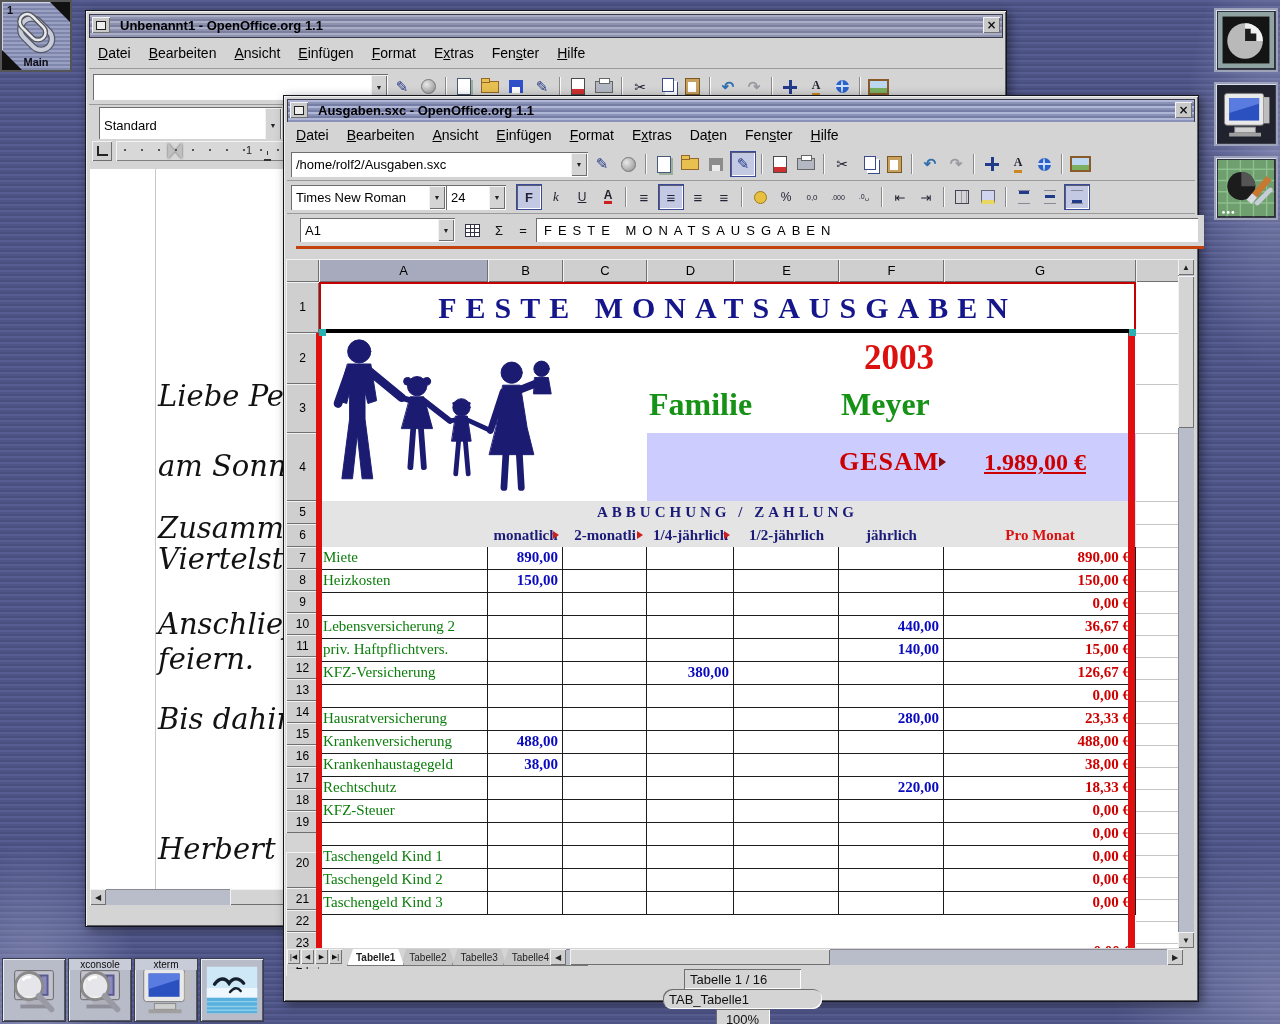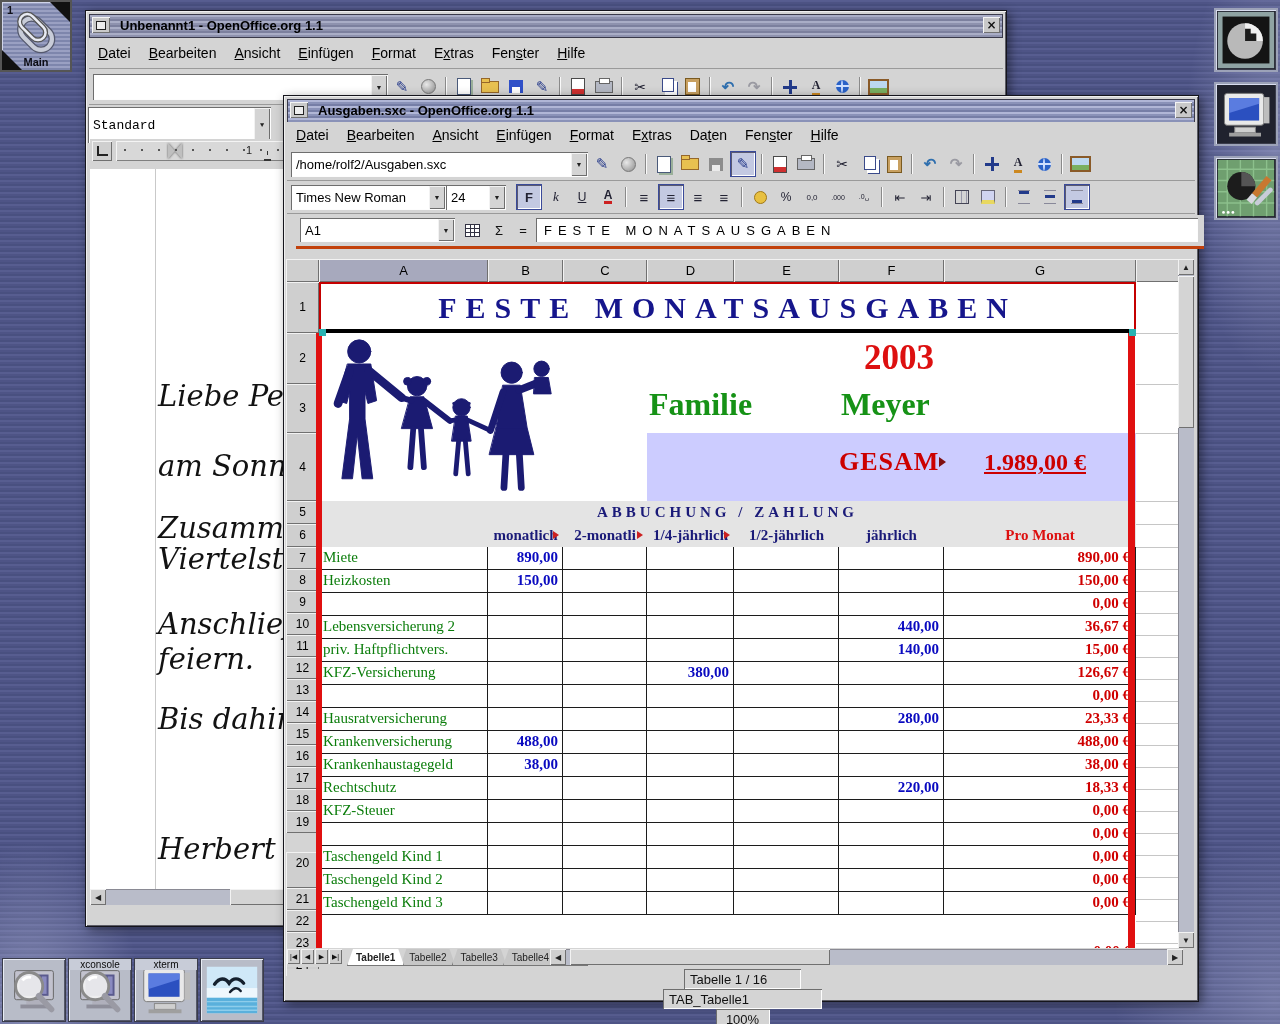--- a/index.html
+++ b/index.html
@@ -80,21 +80,21 @@
   .g-borders::after{content:"";position:absolute;left:5px;top:0;bottom:0;width:1px;background:#99a;box-shadow:0 0 0 0,5px 0 0 0 #99a;}
   .g-background-color{width:12px;height:9px;background:#d0d4f0;border:1px solid #667;border-bottom:4px solid #e8d860;}
   .g-align-top,.g-align-vcenter,.g-align-bottom{width:12px;height:12px;border-top:1px solid #889;border-bottom:1px solid #889;position:relative;}
   .g-align-top::before,.g-align-vcenter::before,.g-align-bottom::before{content:"";position:absolute;left:1px;width:10px;height:3px;background:#223a8a;}
   .g-align-top::before{top:0;} .g-align-vcenter::before{top:4px;} .g-align-bottom::before{bottom:0;}
   
   #writer{left:85px;top:10px;width:920px;height:915px;z-index:10;}
   #writer .menubar{top:27px;height:30px;}
   #writer .toolrow{top:58px;height:36px;border-bottom:1px solid #9a9a9a;padding-left:300px;box-sizing:border-box;}
   #writer-url{left:7px;top:63px;width:290px;height:26px;}
-  #writer-style{left:2px;top:96px;width:178px;height:36px;font-family:Liberation Mono, monospace;}
+  #writer-style{left:13px;top:96px;width:178px;height:36px;}
   #writer-ruler{position:absolute;left:4px;top:128px;width:276px;height:25px;background:#d4d4d4;}
   .tabtypebtn{position:absolute;left:2px;top:2px;width:20px;height:20px;background:#cfcfcf;
     box-shadow:inset 1px 1px 0 #f2f2f2,inset -1px -1px 0 #707070;display:flex;align-items:center;justify-content:center;}
   .tabtypebtn i{width:9px;height:8px;border-left:2px solid #222;border-bottom:2px solid #222;display:block;}
   .rulerbody{position:absolute;left:26px;top:2px;right:2px;height:20px;background:#d8d8d8;
     box-shadow:inset 1px 1px 0 #f4f4f4,inset -1px -1px 0 #808080;
     font-size:11px;color:#222;}
   .rticks{position:absolute;left:8px;right:4px;top:8px;height:2px;
     background:repeating-linear-gradient(90deg,#555 0 2px,transparent 2px 17px);}
   .rnum{position:absolute;left:130px;top:3px;font-size:11px;}
@@ -897,21 +897,21 @@
         </div>
       <div id="hscroll">
         <span class="scrbtn" style="left:0;top:0;">◀</span>
         <span class="scrthumb" style="left:20px;top:0;width:260px;height:16px;"></span>
         <span class="scrbtn" style="right:0;top:0;">▶</span>
       </div>
     </div>
 
     <div id="statusbar">
       <span class="spanel" style="width:117px;">Tabelle 1 / 16</span>
-      <span class="spanel" style="width:159px;">TAB_Tabelle1</span>
+      <span class="spanel" style="width:159px;border-radius:9px;">TAB_Tabelle1</span>
       <span class="spanel" style="width:54px;justify-content:center;">100%</span>
       <span class="spanel" style="width:33px;"></span>
       <span class="spanel" style="width:42px;justify-content:center;text-decoration:underline;">STD</span>
       <span class="spanel" style="width:20px;"></span>
       <span class="spanel" style="width:468px;justify-content:center;">Summe=0</span>
     </div>
   </div>
 </div>
 
 </body></html>

